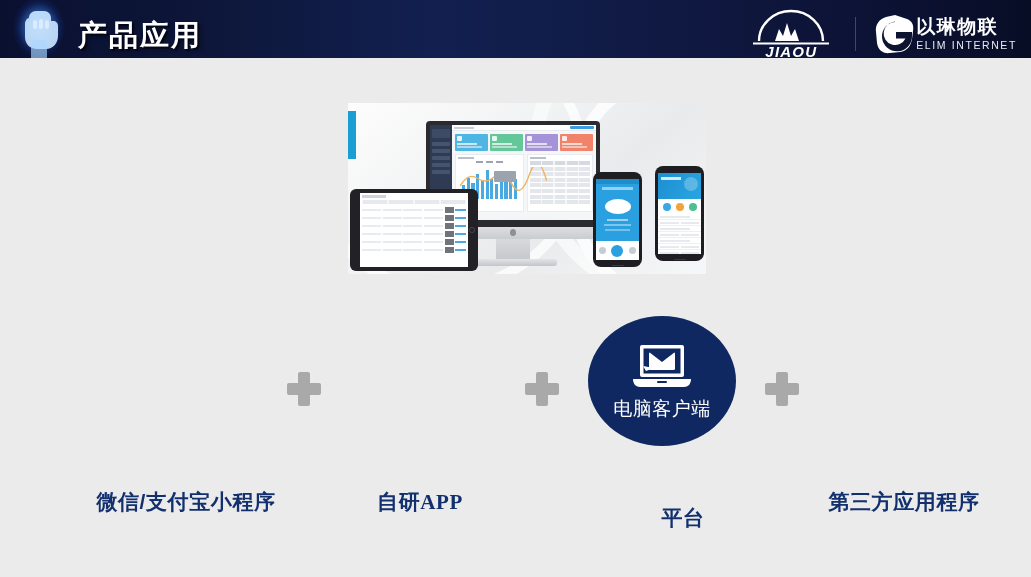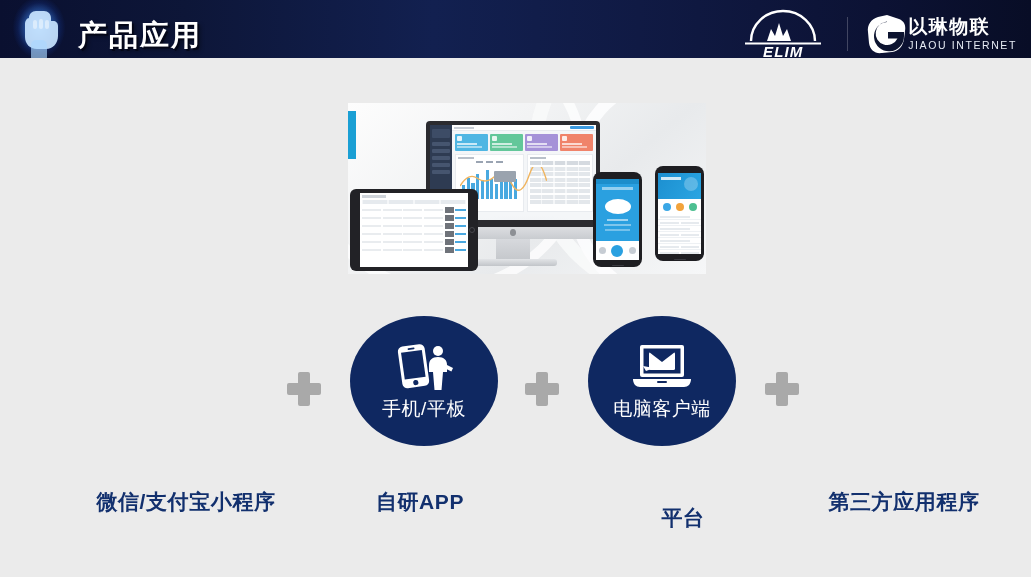--- a/index.html
+++ b/index.html
@@ -154,21 +154,21 @@
   .plus::before{ left:0; top:11px; width:34px; height:12px; }
   .plus::after{ left:11px; top:0; width:12px; height:34px; }
 
   .n1{ left:112px; } .n2{ left:350px; } .n3{ left:588px; } .n4{ left:825px; }
   .p1{ left:287px; } .p2{ left:525px; } .p3{ left:765px; }
 
   
   .captions{ position:absolute; left:0; top:488px; width:1031px; height:40px; }
   .cap{ position:absolute; top:0; width:260px; text-align:center;
         color:#12306e; font-size:21px; font-weight:bold; letter-spacing:.6px; white-space:nowrap; }
-  .cp1{ left:56px; } .cp2{ left:290px; } .cp3{ left:553px;margin-top:16px; } .cp4{ left:774px; }
+  .cp1{ left:56px; } .cp2{ left:290px;font-family:Liberation Serif, serif; } .cp3{ left:553px;margin-top:16px; } .cp4{ left:774px; }
 </style>
 </head>
 <body>
 
 <div class="slide">
 
   <div class="header">
     <div class="fist-wrap">
       <div class="fist-glow"></div>
       <svg class="fist-svg" width="46" height="60" viewBox="0 0 46 60">
@@ -186,33 +186,33 @@
 
     <div class="title">产品应用</div>
 
     <div class="logos">
       <div class="logo-jiaou">
         <svg width="92" height="38" viewBox="0 0 92 38">
           <path d="M14 33 A32 30 0 0 1 78 33" fill="none" stroke="#ffffff" stroke-width="2.4"></path>
           <path d="M30 33 l4-12 4 7 4-13 4 13 4-7 4 12z" fill="#ffffff"></path>
           <rect x="8" y="34.5" width="76" height="2" fill="#ffffff"></rect>
         </svg>
-        <div class="jiaou-text">ELIM</div>
+        <div class="jiaou-text">JIAOU</div>
       </div>
 
       <div class="logo-divider"></div>
 
       <div class="logo-elim">
         <svg width="42" height="42" viewBox="0 0 42 42">
           <path d="M21 2 L33 6 C38 8 40 12 39 18 L38 26 C37 33 33 38 26 39 L16 40 C9 41 4 37 3 30 L2 19 C1 12 5 6 12 4 Z" fill="#ffffff"></path>
           <path d="M21 9 a11.5 11.5 0 1 0 10.5 16.5 h-9.5 v-6.5 h16 v4 a15 15 0 1 1 -17-14.5 z" fill="#0d1430"></path>
         </svg>
         <div class="elim-text">
           <div class="elim-cn">以琳物联</div>
-          <div class="elim-en">JIAOU INTERNET</div>
+          <div class="elim-en">ELIM INTERNET</div>
         </div>
       </div>
     </div>
   </div>
 
   <div class="mock">
     <div class="mock-bgstripe bs1"></div>
     <div class="mock-bgstripe bs2"></div>
     <div class="mock-bgstripe bs3"></div>
     <div class="mock-accent"></div>
@@ -474,38 +474,20 @@
       </div>
       <div class="p-home"></div>
     </div>
   </div>
 
   <div class="row">
 
 
     <div class="plus p1"></div>
 
-    <div class="node n2">
-      <div class="ellipse">
-        <div class="ico">
-          <svg width="62" height="50" viewBox="0 0 62 50" fill="#ffffff">
-            <g transform="rotate(-8 22 24)">
-              <rect x="7" y="3" width="27" height="42" rx="5"></rect>
-              <rect x="10" y="9" width="21" height="27" fill="#0f2861"></rect>
-              <circle cx="20.5" cy="40.5" r="2.6" fill="#0f2861"></circle>
-              <rect x="17" y="5.6" width="7" height="1.6" rx=".8" fill="#0f2861"></rect>
-            </g>
-            <circle cx="45" cy="9" r="5"></circle>
-            <path d="M45 15 c-6 0-9 3-9 8 v7 h4 l1.5 18 h7 L50 30 h4 v-7 c0-5-3-8-9-8z"></path>
-            <path d="M52 22 l8 4 -1.6 3.4 -8-4z"></path>
-          </svg>
-        </div>
-        <div class="node-label">手机/平板</div>
-      </div>
-    </div>
 
     <div class="plus p2"></div>
 
     <div class="node n3">
 
       <div class="ellipse">
         <div class="ico">
           <svg width="66" height="48" viewBox="0 0 66 48" fill="#ffffff">
             <rect x="11" y="2" width="44" height="32" rx="2"></rect>
             <rect x="14.5" y="5.5" width="37" height="25" fill="#0f2861"></rect>

